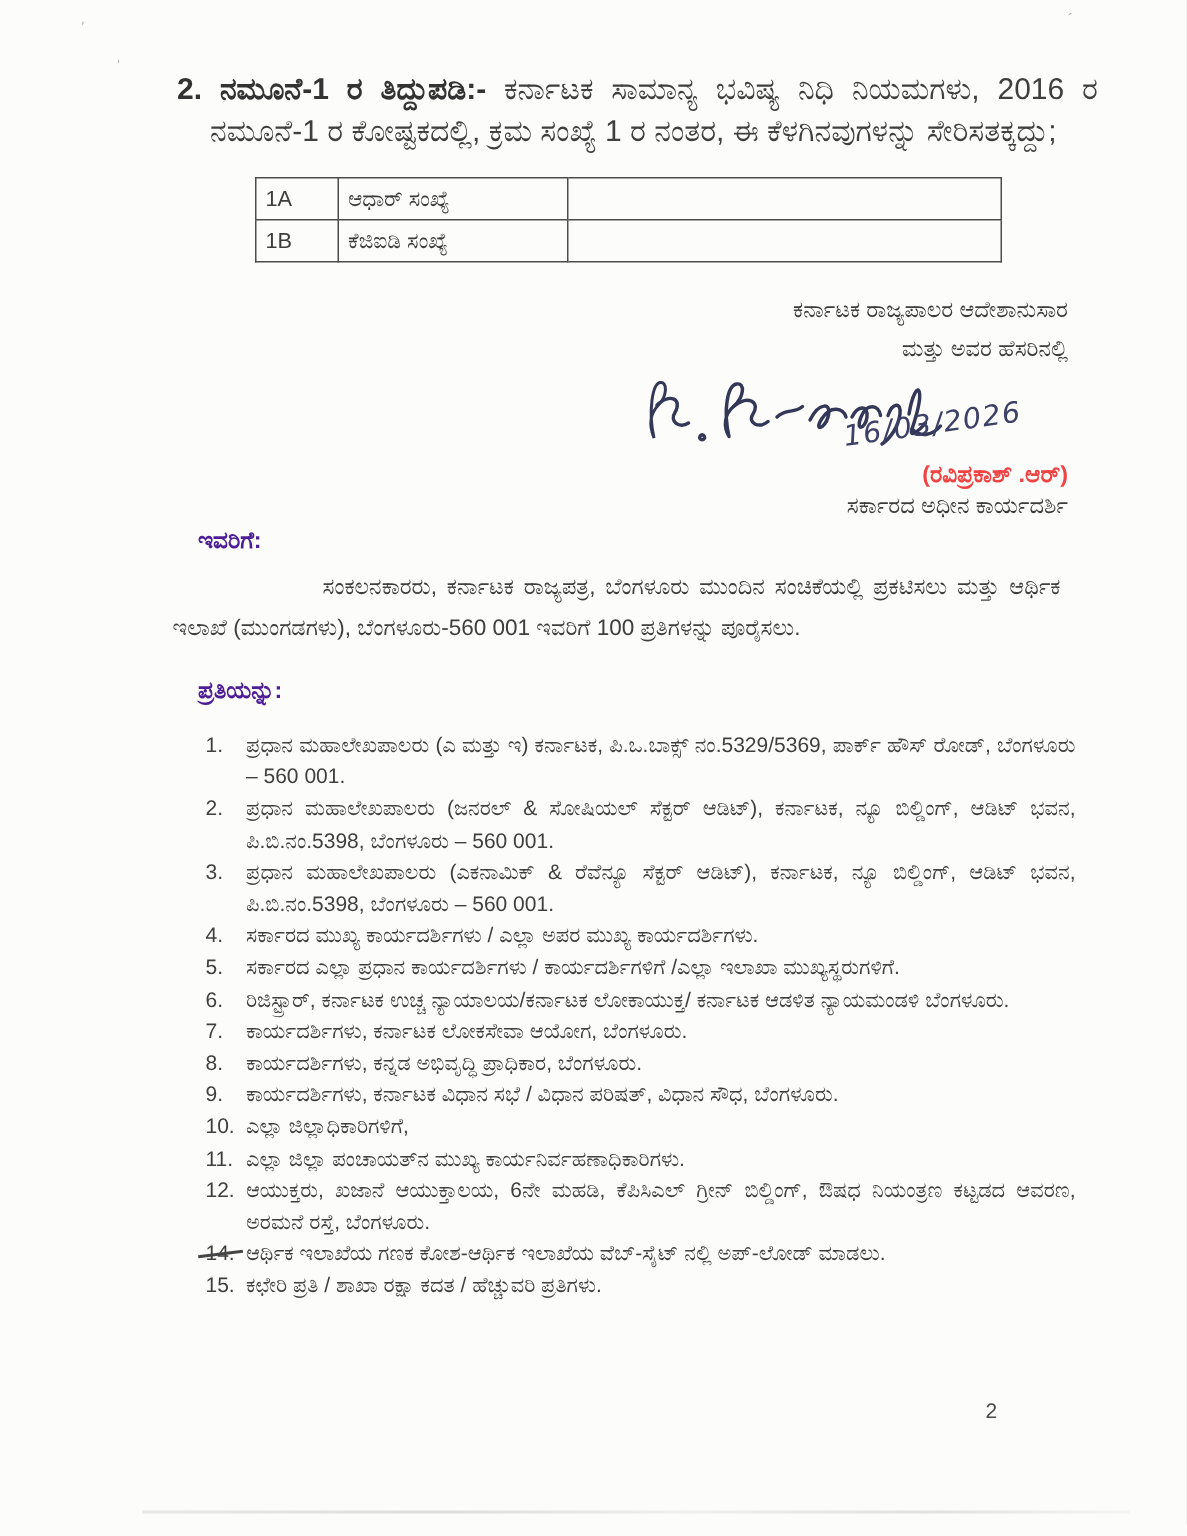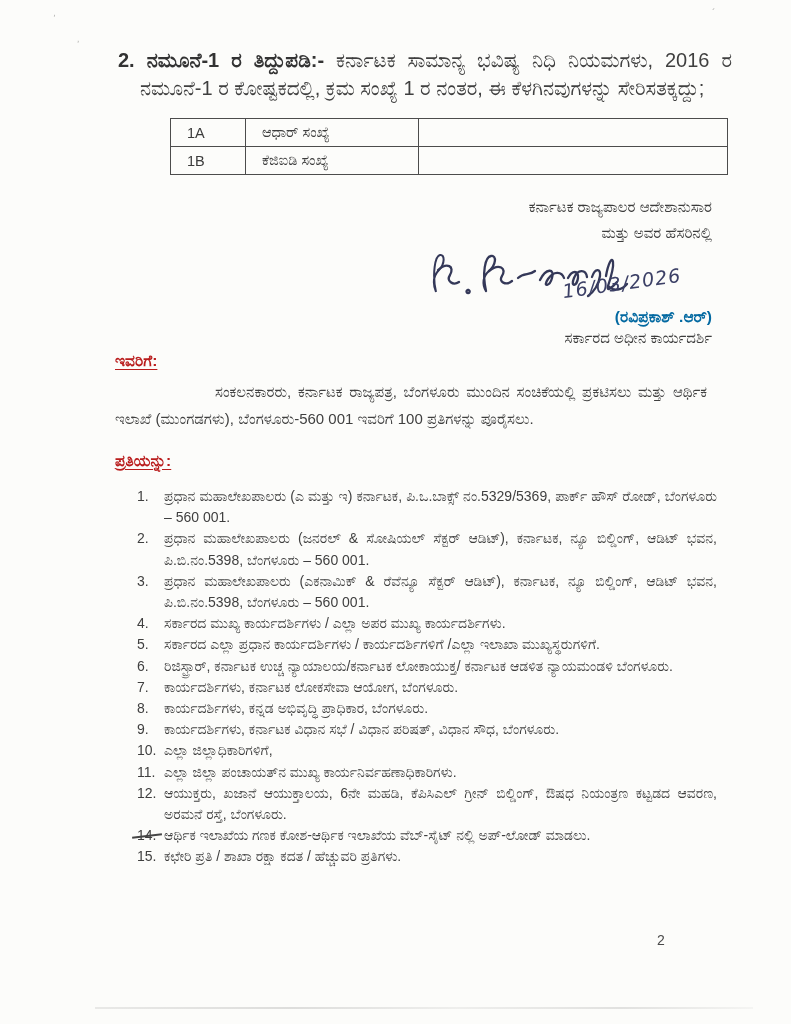--- a/index.html
+++ b/index.html
@@ -20,47 +20,47 @@
   }
   .amendment .b{font-weight:bold;color:#333;}
   
   .ins-table{
     position:absolute;left:170px;top:118px;
     border-collapse:collapse;
   }
   .ins-table td{
     border:1.6px solid #4c4c4c;
     height:27px;font-size:14.5px;color:#3c3c3c;
-    padding:0 16px;vertical-align:middle;
+    padding:0 6px;vertical-align:middle;
   }
   .ins-table .c-code{width:42px;}
   .ins-table .c-label{width:140px;margin-left:12px;}
   .ins-table .c-value{width:276px;}
   
   .sig-block{
     position:absolute;left:360px;top:194px;width:352px;
     text-align:right;font-size:15px;line-height:26px;color:#3c3c3c;
   }
   .sig-space{position:relative;height:60px;}
   .sig-svg{position:absolute;left:62px;top:2px;}
   .hand-date{
     position:absolute;left:202px;top:24px;
     font-family:"DejaVu Sans", sans-serif;
     font-style:italic;font-size:19px;letter-spacing:1px;
     color:#3c4066;transform:rotate(-8deg);white-space:nowrap;
   }
-  .sig-name{font-weight:bold;font-size:15.5px;line-height:21px;color:#0369a1;}
+  .sig-name{font-weight:bold;font-size:15.5px;line-height:21px;color:#ef4444;}
   .sig-line{font-size:15px;line-height:21px;}
   .dept-line{position:relative;display:inline-block;}
   .paraph{position:absolute;left:-14px;top:-3px;}
   
   .sec-heading{
-    position:absolute;left:115px;
-    font-size:15.5px;font-weight:bold;color:#b91c1c;
-    text-decoration:underline;text-underline-offset:3px;
+    position:absolute;left:132px;
+    font-size:15.5px;font-weight:bold;color:#4c1d95;
+    text-underline-offset:3px;
   }
   
   .to-body{
     position:absolute;left:115px;top:379px;width:592px;
     font-size:15px;line-height:26.5px;text-align:justify;
     text-indent:100px;
   }
   
   .copy-list{
     position:absolute;left:137px;top:486px;width:580px;

